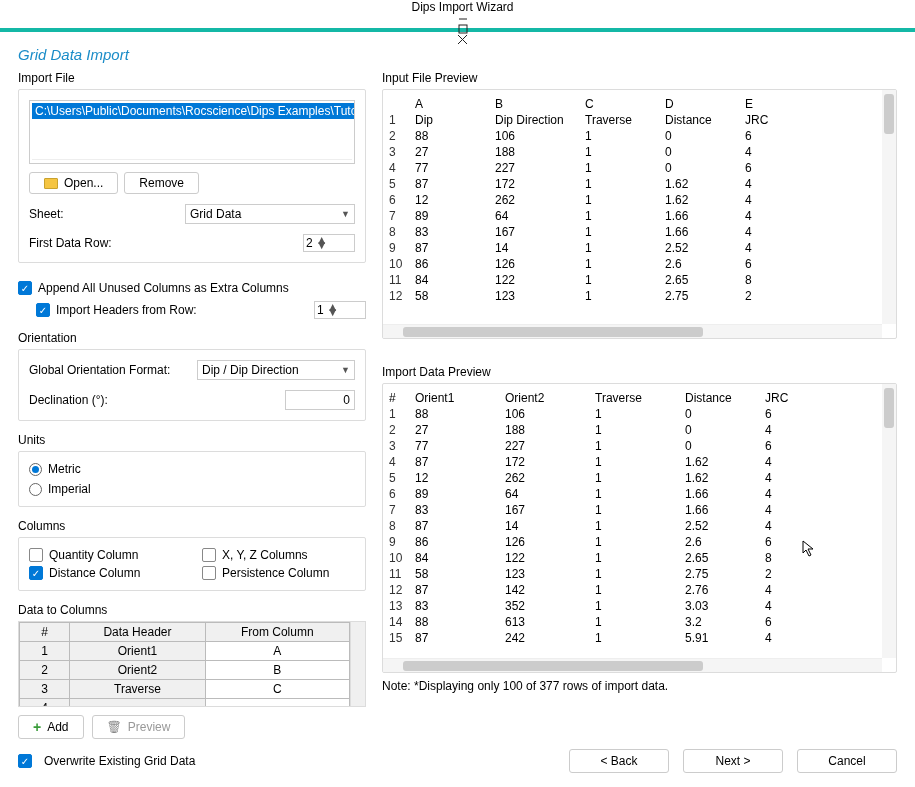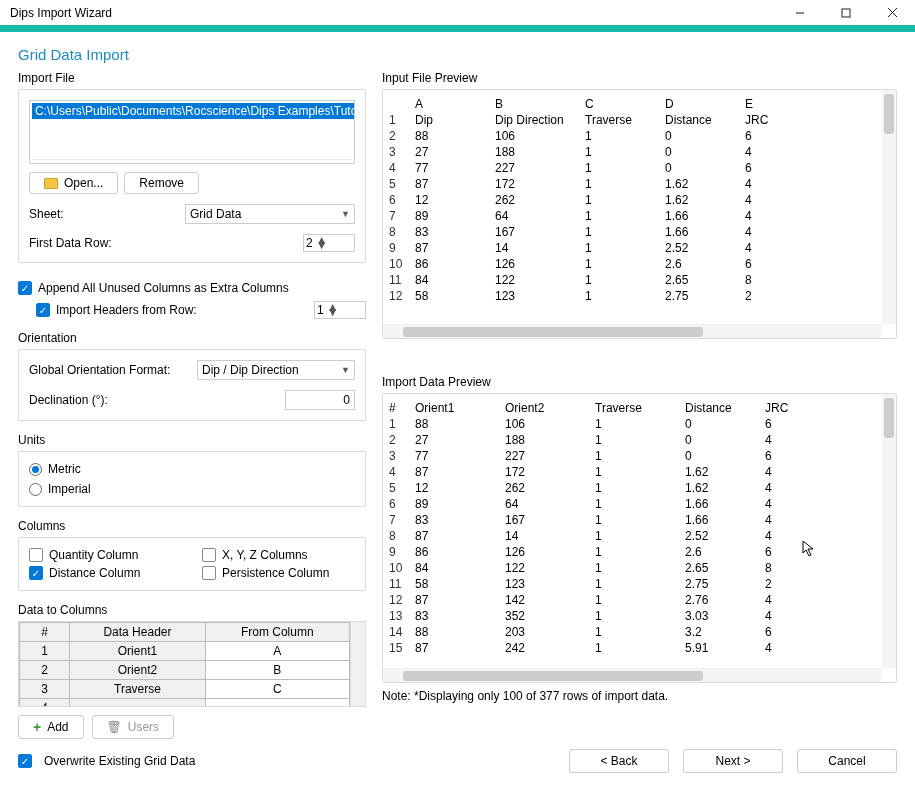--- a/index.html
+++ b/index.html
@@ -1,26 +1,26 @@
 <!DOCTYPE html>
 <html><head>
 <meta charset="utf-8">
 <style>
 * { box-sizing: border-box; margin: 0; padding: 0; font-family: "Segoe UI", Tahoma, sans-serif; font-size: 12px; }
 body { background: #fff; width: 915px; height: 787px; overflow: hidden; }
 
-.titlebar { display: flex; align-items: center; height: 32px; padding: 0 0 0 10px; border-bottom: 7px solid #14b8a6; }
+.titlebar { display: flex; align-items: center; height: 32px; padding: 0 0 0 10px; border-bottom: 4px solid #14b8a6; flex-direction: column; }
 .titlebar .title { flex: 1; font-size: 12px; }
 .titlebar .winbtn { width: 46px; height: 32px; display: flex; align-items: center; justify-content: center; }
 
-.page-title { color: #1a8cc8; font-size: 15px; padding: 14px 18px 8px; }
+.page-title { color: #1a8cc8; font-size: 15px; padding: 14px 18px 8px; font-style: italic; }
 
 .content { display: flex; gap: 16px; padding: 0 18px; }
 .leftcol { width: 348px; display: flex; flex-direction: column; gap: 12px; }
-.rightcol { flex: 1; display: flex; flex-direction: column; gap: 10px; }
+.rightcol { flex: 1; display: flex; flex-direction: column; }
 
 .group { }
 .group-label { font-size: 12px; margin-bottom: 4px; }
 .group-box { border: 1px solid #dcdcdc; border-radius: 2px; padding: 10px; }
 
 .filepath-box { background: #fff; border: 1px solid #ccc; height: 64px; padding: 2px; overflow: hidden; }
 .filepath-sel { background: #0078d7; color: #fff; padding: 1px 3px; white-space: nowrap; display: inline-block; }
 .filepath-scroll { height: 12px; border-top: 1px solid #eee; margin-top: 40px; }
 
 .btnrow { display: flex; gap: 6px; margin-top: 8px; }
@@ -252,21 +252,21 @@
         </table>
         <div class="d2c-scroll"></div>
       </div>
       <div class="addremove">
         <button class="btn">
             <span class="plus-icon">+</span>
             <span>Add</span>
           </button>
         <button class="btn" style="color:#999">
             <span class="trash-icon">🗑</span>
-            <span>Users</span>
+            <span>Preview</span>
           </button>
       </div>
     </div>
 
   </div>
 
   <div class="rightcol">
     <div class="preview">
       <div class="preview-label">Input File Preview</div>
       <div class="preview-box" style="height:250px">
@@ -522,21 +522,21 @@
                     <td class="rownum">13</td>
                     <td>83</td>
                     <td>352</td>
                     <td>1</td>
                     <td>3.03</td>
                     <td>4</td>
                   </tr>
                   <tr>
                     <td class="rownum">14</td>
                     <td>88</td>
-                    <td>203</td>
+                    <td>613</td>
                     <td>1</td>
                     <td>3.2</td>
                     <td>6</td>
                   </tr>
                   <tr>
                     <td class="rownum">15</td>
                     <td>87</td>
                     <td>242</td>
                     <td>1</td>
                     <td>5.91</td>

